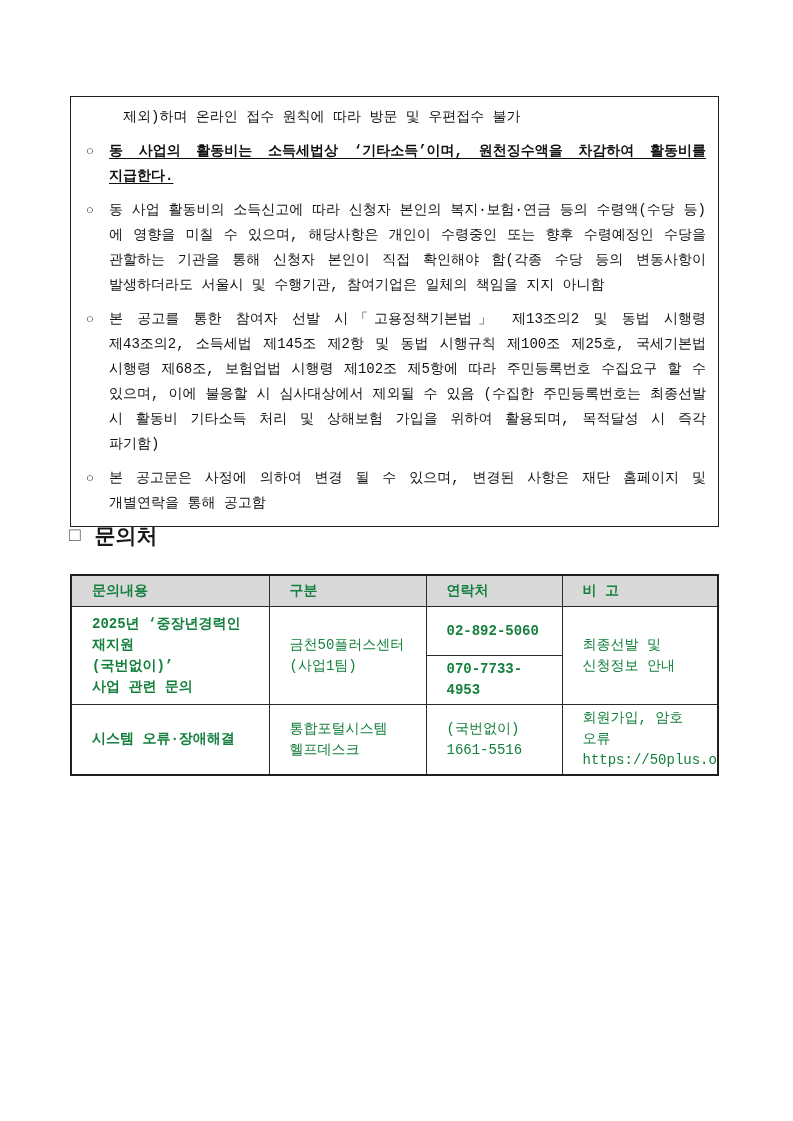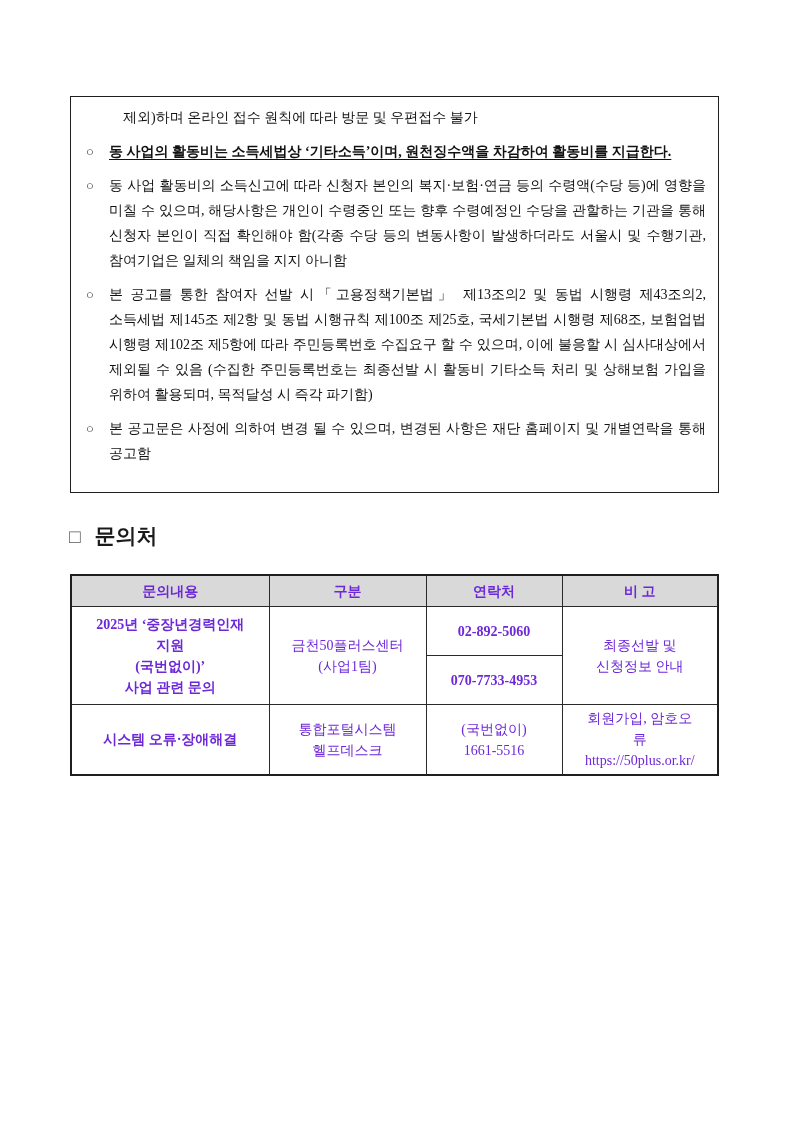--- a/index.html
+++ b/index.html
@@ -1,21 +1,21 @@
 <!DOCTYPE html>
 <html><head>
 <meta charset="utf-8">
 <style>
   html,body { margin:0; padding:0; background:#ffffff; }
   .page {
     position:relative;
     width:793px; height:1121px;
     background:#ffffff;
     color:#111111;
-    font-family:Liberation Serif, serif;
+    font-family:Liberation Mono, monospace;
     overflow:hidden;
   }
 
   
   .notice-box {
     position:absolute; left:70px; top:96px;
     width:649px; min-height:397px;
     box-sizing:border-box;
     border:1.5px solid #1f1f1f;
     padding:8px 12px 10px 12px;
@@ -47,25 +47,25 @@
   
   .contact-table {
     position:absolute; left:70px; top:574px;
     width:649px;
     border-collapse:collapse;
     table-layout:fixed;
     border:2px solid #1f1f1f;
   }
   .contact-table th, .contact-table td {
     border:1px solid #2a2a2a;
-    text-align:center;
+    text-align:left;
     vertical-align:middle;
     font-size:14px;
     line-height:21px;
-    color:#6d28d9;
+    color:#15803d;
     white-space:pre-line;
     padding:3px 20px;
     overflow:hidden;
   }
   .contact-table th {
     background:#d9d9d9;
     height:24px;
     font-weight:bold;
   }
   .h-phone { height:42px; }

